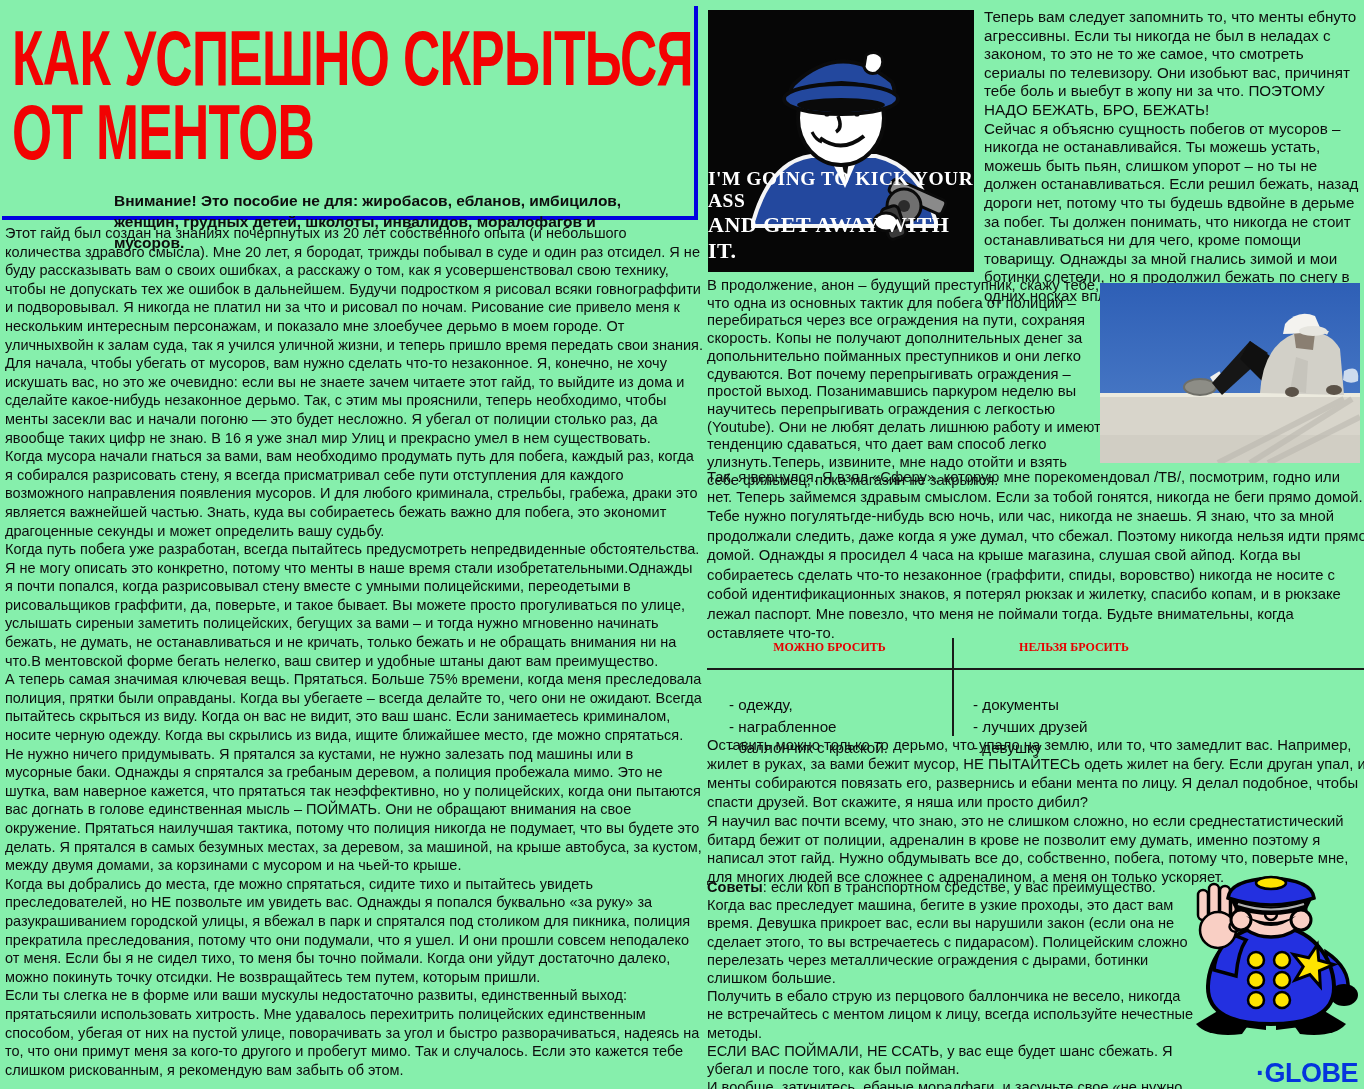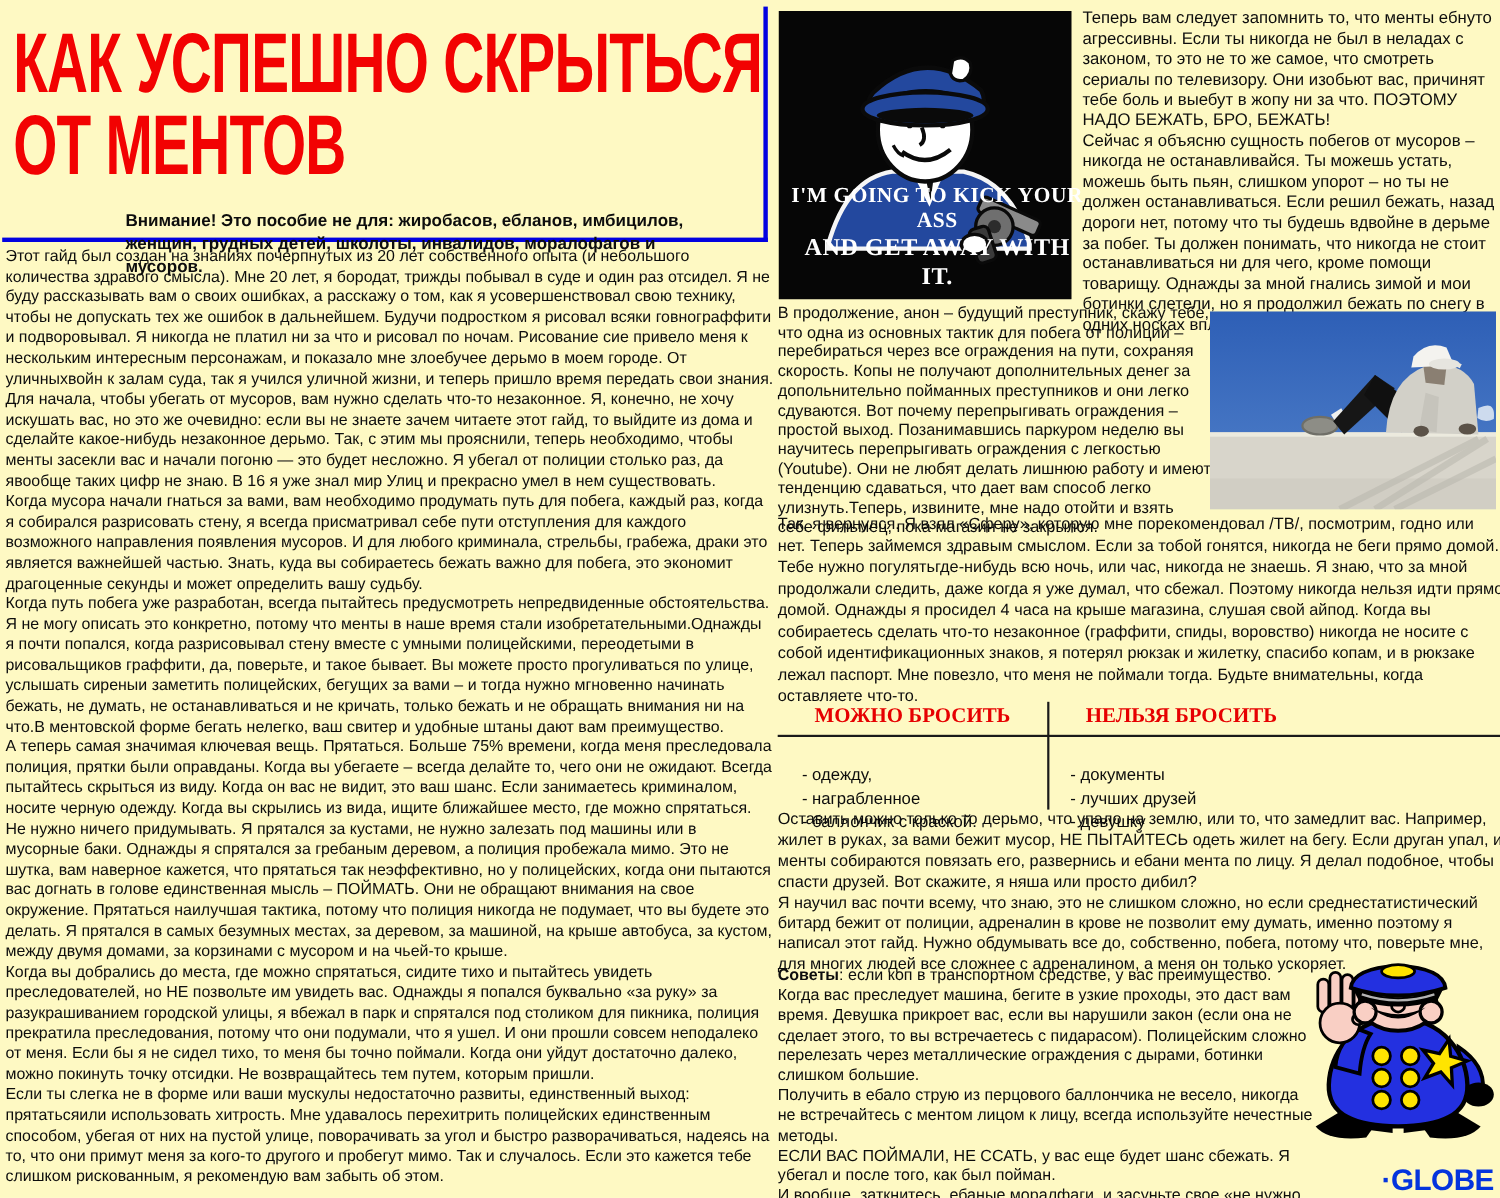--- a/index.html
+++ b/index.html
@@ -1,47 +1,47 @@
 <!DOCTYPE html>
 <html><head>
 <meta charset="utf-8">
 <style>
   html,body{margin:0;padding:0;background:#fff;}
-  #stage{position:relative;width:1364px;height:1089px;background:#fef9c3;overflow:hidden;
+  #stage{position:relative;width:1364px;height:1089px;background:#86efac;overflow:hidden;
          font-family:"Liberation Sans",sans-serif;color:#0d0d0d;}
   
   #header-box{position:absolute;left:2px;top:6px;width:692px;height:210px;
               border-right:4px solid #0202e0;border-bottom:4px solid #0202e0;}
   .title-line{font-weight:bold;color:#f20202;font-size:77px;line-height:0.96;white-space:nowrap;
               transform:scaleX(0.67);transform-origin:left top;letter-spacing:-1px;
               font-family:"Liberation Sans",sans-serif;}
   #title{position:absolute;left:10px;top:16px;}
   #warning{position:absolute;left:112px;top:160px;width:540px;font-weight:bold;
            font-size:15.5px;line-height:21px;margin-top:24px;}
   
   #left-col{position:absolute;left:5px;top:224px;width:699px;font-size:14.5px;line-height:18.6px;}
   #left-col p{margin:0;}
   
   #poster{position:absolute;left:708px;top:10px;width:266px;height:262px;background:#060606;}
-  #poster-text{position:absolute;left:0;bottom:8px;width:100%;text-align:center;color:#ffffff;
-               font-family:"Liberation Serif",serif;font-weight:bold;padding-left:11px;}
+  #poster-text{position:absolute;left:0;bottom:8px;width:100%;text-align:left;color:#ffffff;
+               font-family:"Liberation Serif",serif;font-weight:bold;}
   #poster-line1{font-size:19.5px;letter-spacing:0.5px;}
   #poster-line2{font-size:22px;letter-spacing:0.5px;}
   
   #right-col{position:absolute;left:984px;top:8px;width:382px;font-size:15.2px;line-height:18.6px;}
   #right-col p{margin:0;}
   #mid-col{position:absolute;left:707px;top:277px;width:394px;font-size:14.8px;line-height:17.7px;}
   #mid-col p{margin:0;}
   #photo{position:absolute;left:1100px;top:283px;width:260px;height:180px;}
   #resume{position:absolute;left:707px;top:468px;width:660px;font-size:14.8px;line-height:19.5px;}
   #resume p{margin:0;}
   
   #drop-table{position:absolute;left:707px;top:638px;width:658px;height:102px;}
   #drop-table .hdr{position:absolute;top:2px;height:26px;text-align:center;
-                   font-family:"Liberation Serif",serif;font-weight:bold;font-size:19px;color:#e60000;}
+                   font-family:"Liberation Serif",serif;font-weight:bold;font-size:12px;color:#e60000;}
   #hdr-left{left:0;width:245px;}
   #hdr-right{left:247px;width:240px;}
   #tbl-hline{position:absolute;left:0;top:30px;width:658px;height:2px;background:#1a1a1a;}
   #tbl-vline{position:absolute;left:245px;top:0;width:2px;height:98px;background:#1a1a1a;}
   .tbl-list{position:absolute;top:38px;margin:18px;padding:0;list-style:none;
             font-size:15.2px;line-height:21.5px;}
   #list-left{left:4px;}
   #list-right{left:248px;}
   
   #after-table{position:absolute;left:707px;top:736px;width:664px;font-size:14.8px;line-height:18.9px;}

